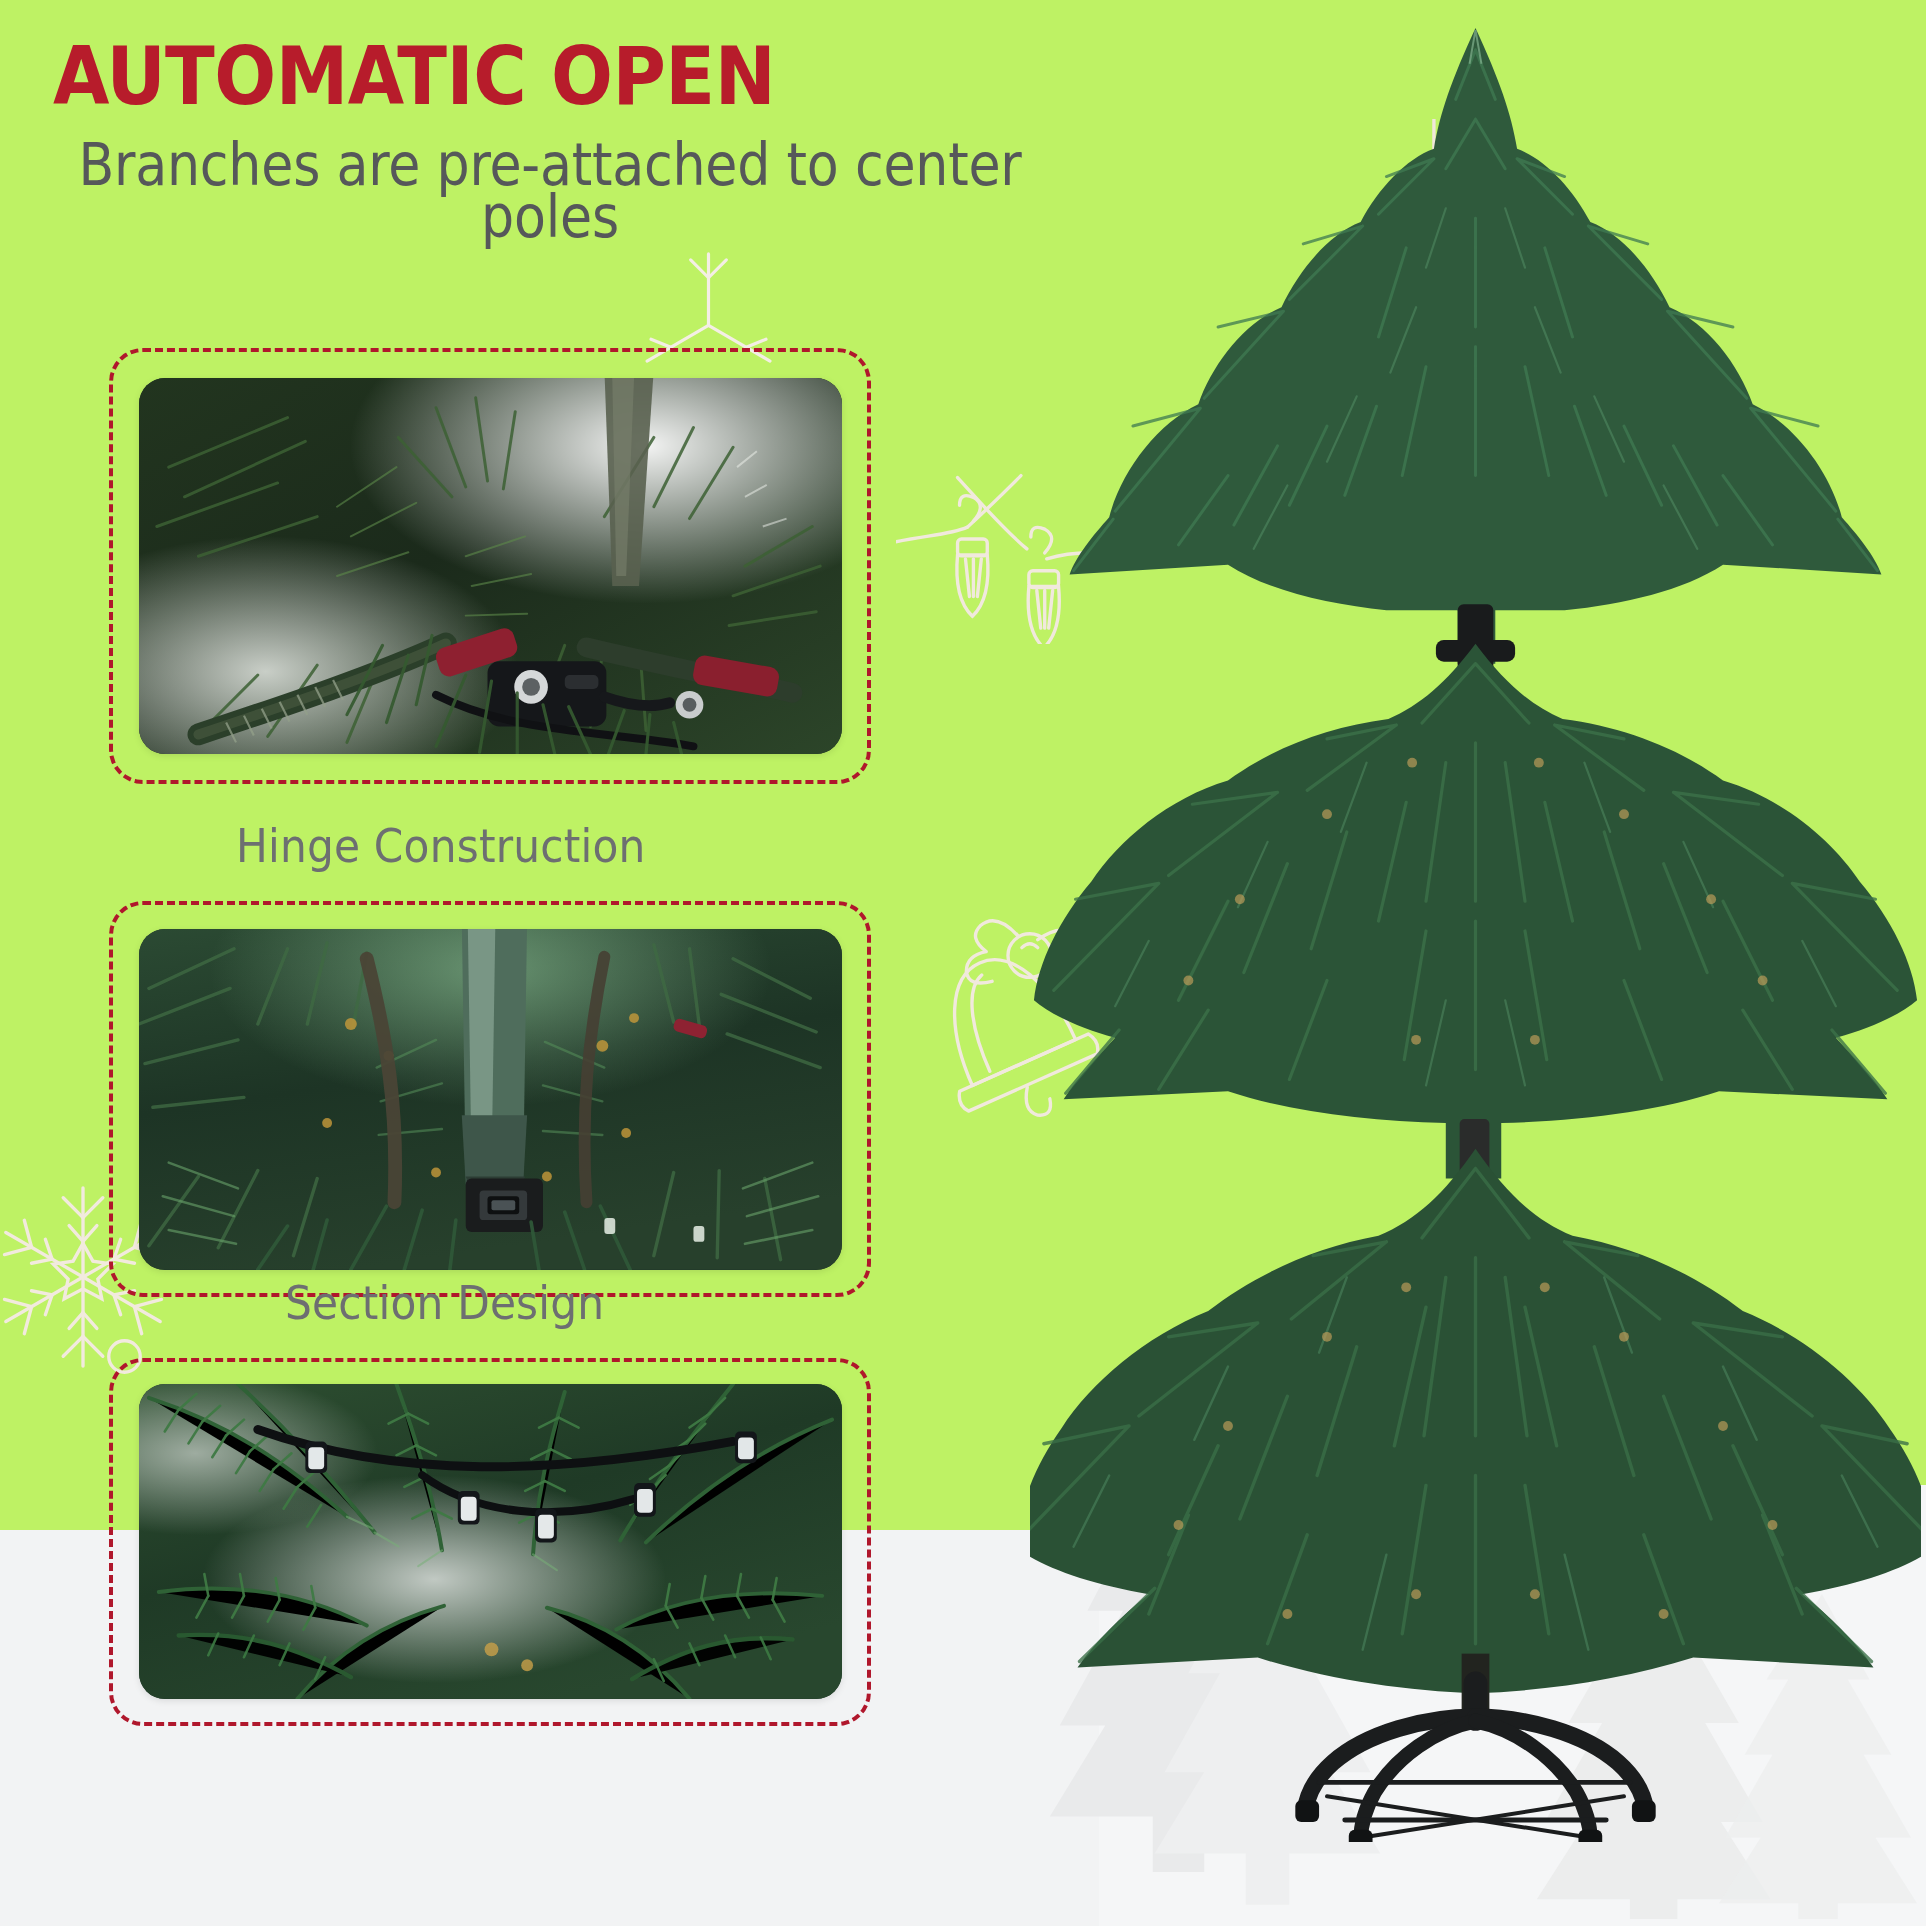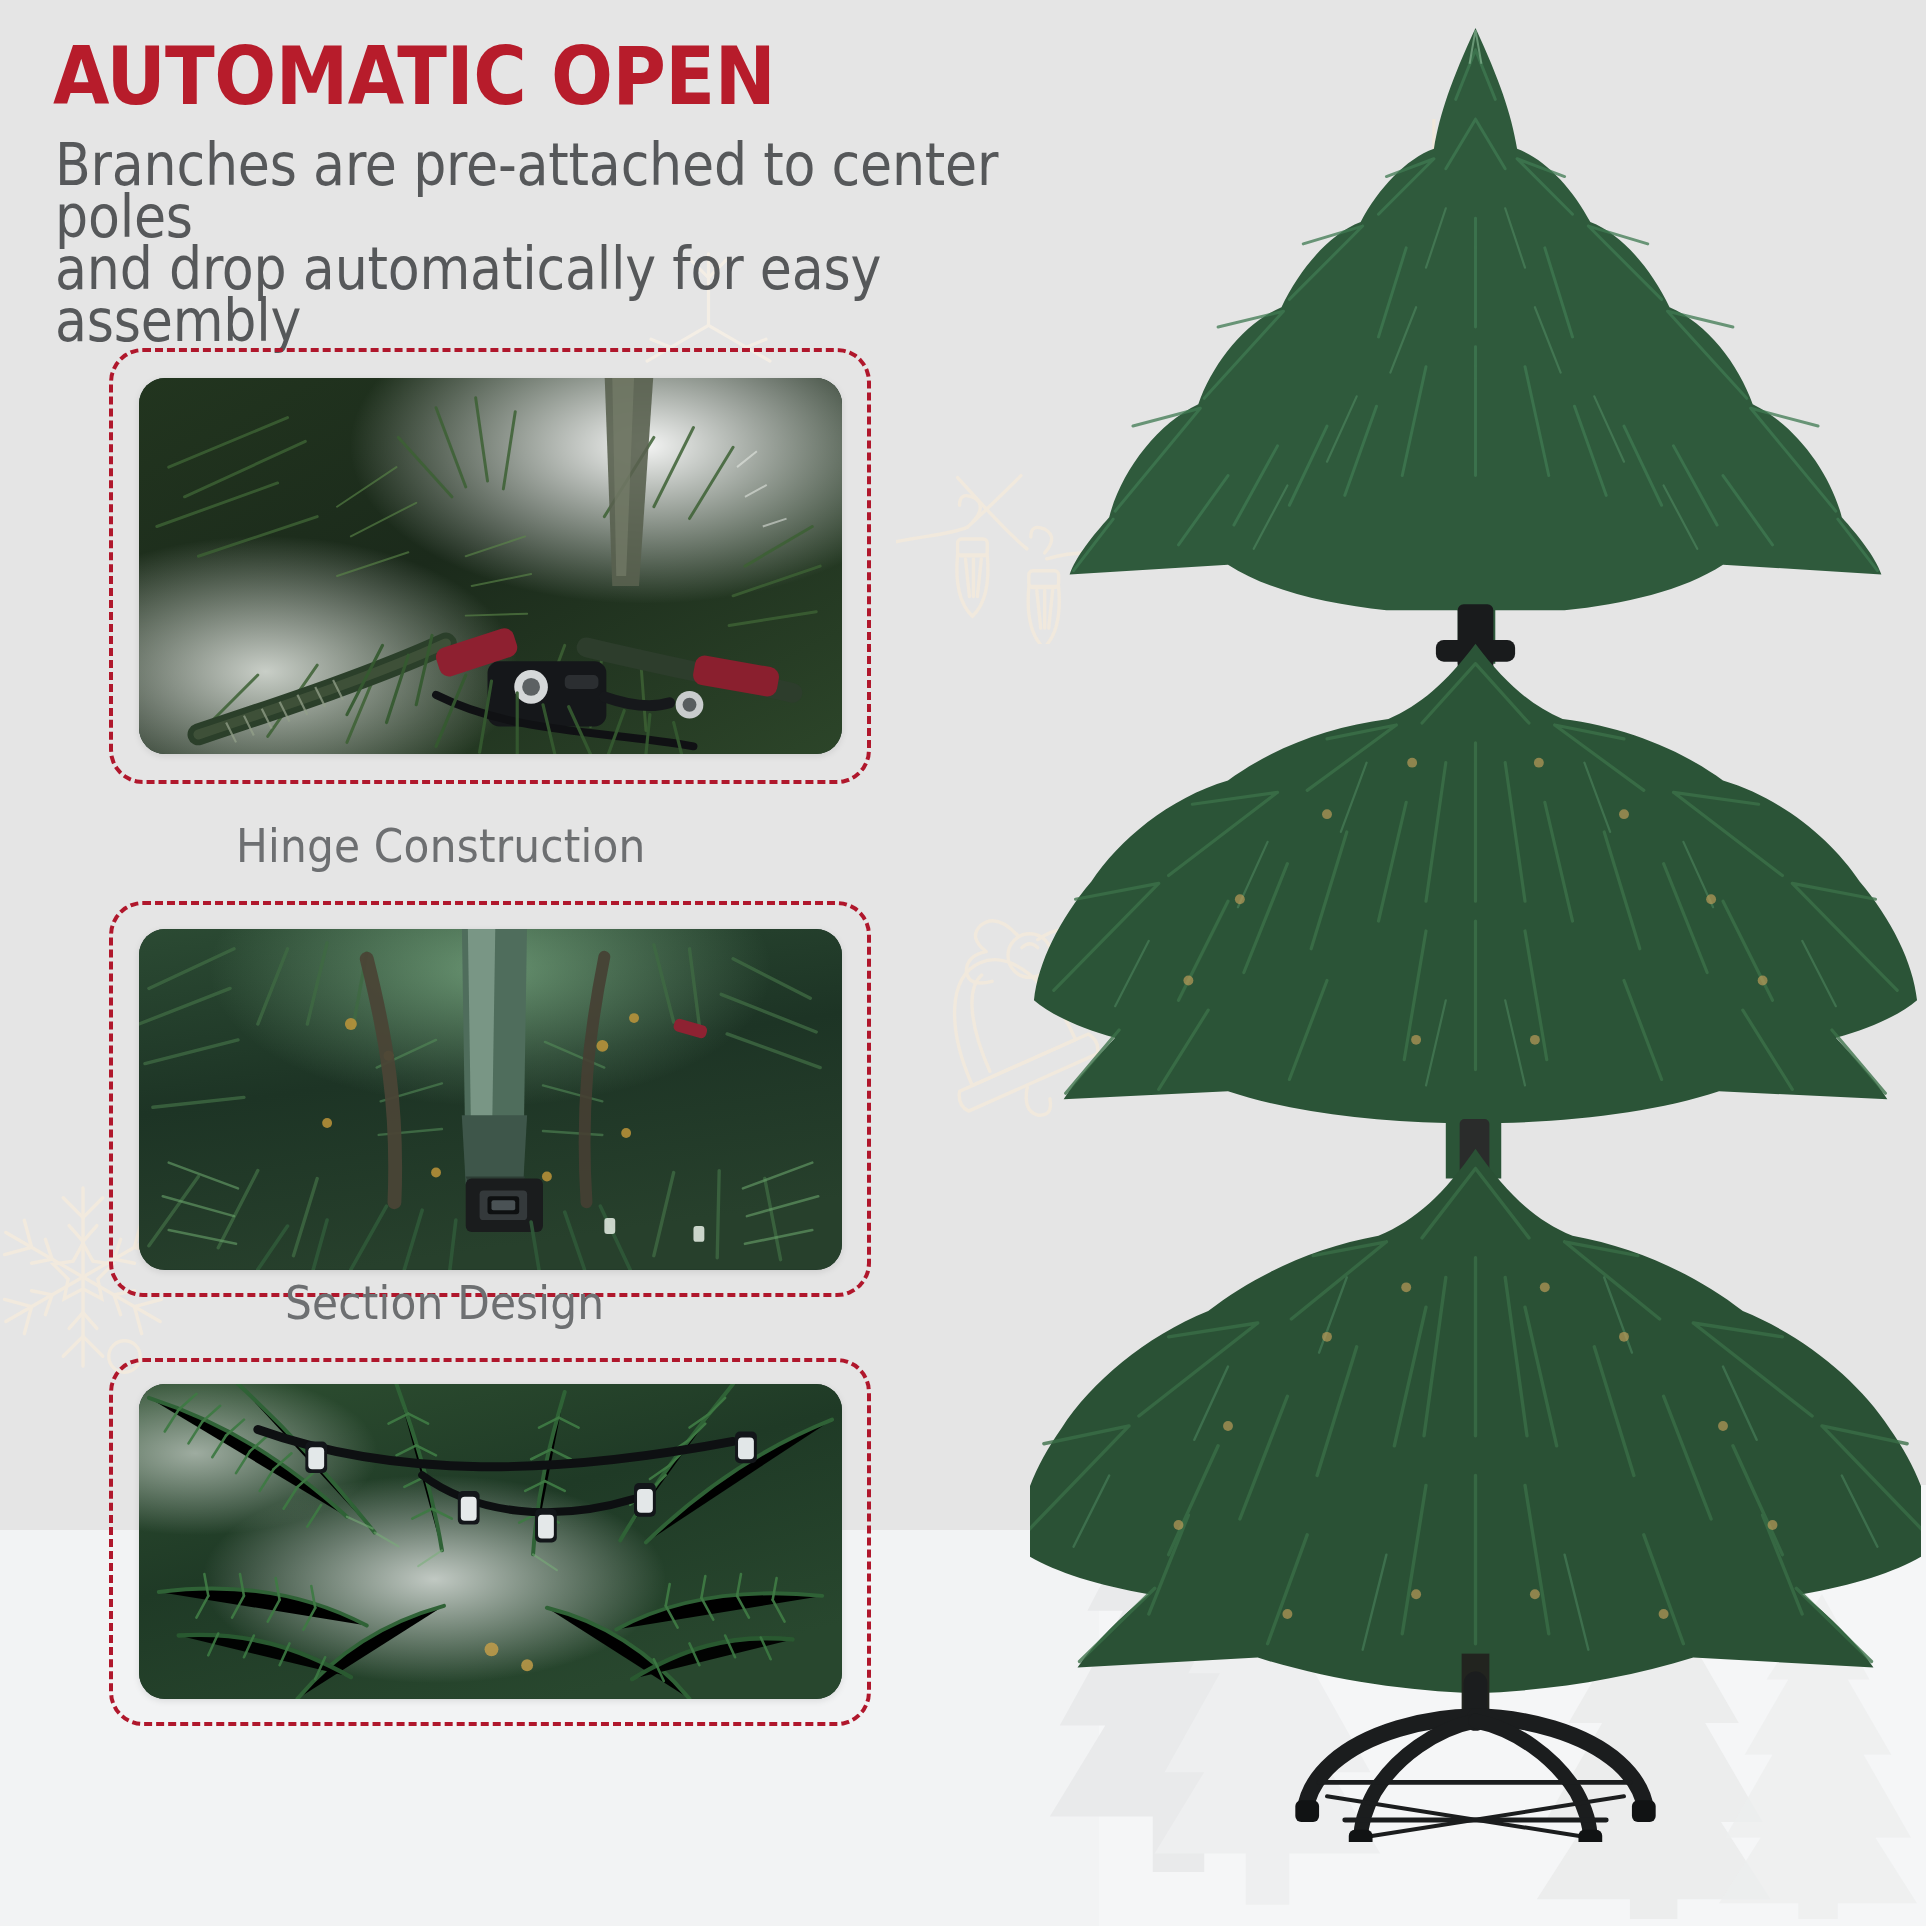--- a/index.html
+++ b/index.html
@@ -3,21 +3,21 @@
 <meta charset="utf-8">
 <style>
   html,body{margin:0;padding:0;}
   body{
     width:1927px;height:1927px;
     background:#ffffff;
     font-family:"DejaVu Sans", sans-serif;
     overflow:hidden;
     position:relative;
   }
-  #stage{position:absolute;inset:0;width:1927px;height:1927px;overflow:hidden;background:#e5e5e5;}
+  #stage{position:absolute;inset:0;width:1927px;height:1927px;overflow:hidden;background:#bef264;text-align:center;}
 
   
   .floor{
     position:absolute;left:0;top:1530px;width:1927px;height:397px;
     background:#f2f3f4;
   }
   .floor-right{
     position:absolute;left:1099px;top:1485px;width:828px;height:442px;
     background:#f5f6f7;
   }
@@ -200,21 +200,20 @@
   <svg class="silo" style="left:1505px;top:1525px;" width="426" height="396" viewBox="0 0 430 400">
     <g fill="#eceded">
       <path d="M150 10 L210 110 L184 110 L236 200 L202 200 L260 300 L218 300 L268 378 L174 378 L174 398 L126 398 L126 378 L32 378 L82 300 L40 300 L98 200 L64 200 L116 110 L90 110 Z"></path>
       <path d="M320 70 L368 156 L346 156 L390 232 L362 232 L410 316 L374 316 L416 382 L336 382 L336 398 L296 398 L296 382 L216 382 L258 316 L222 316 L270 232 L242 232 L286 156 L264 156 Z" opacity=".75"></path>
     </g>
   </svg>
 
   <div class="headline">AUTOMATIC OPEN</div>
   <div class="subhead">
     <div>Branches are pre-attached to center poles</div>
-    <div>and drop automatically for easy assembly</div>
   </div>
 
   <div class="card" style="left:109px;top:348px;width:762px;height:436px;">
     <div class="dashring"></div>
     <div class="photo" style="left:30px;top:30px;width:703px;height:376px;">
       <svg class="px" viewBox="0 0 710 380" preserveAspectRatio="none">
         <defs>
           <linearGradient id="g1a" x1="0" y1="0" x2="1" y2="1">
             <stop offset="0" stop-color="#22351f"></stop>
             <stop offset="0.45" stop-color="#1b2a1b"></stop>

